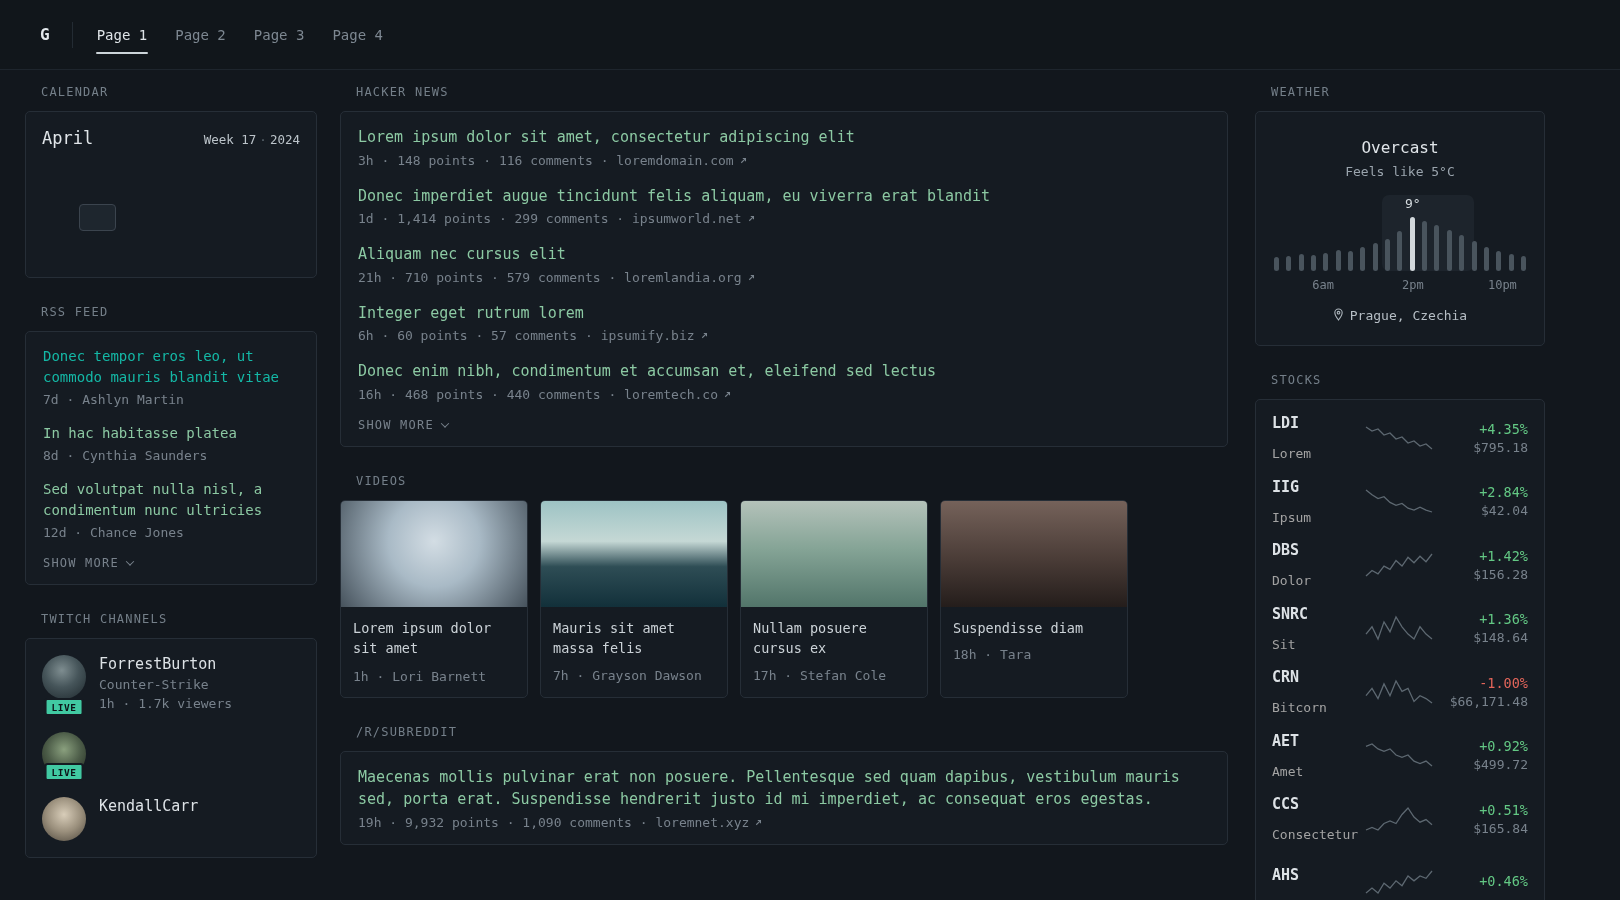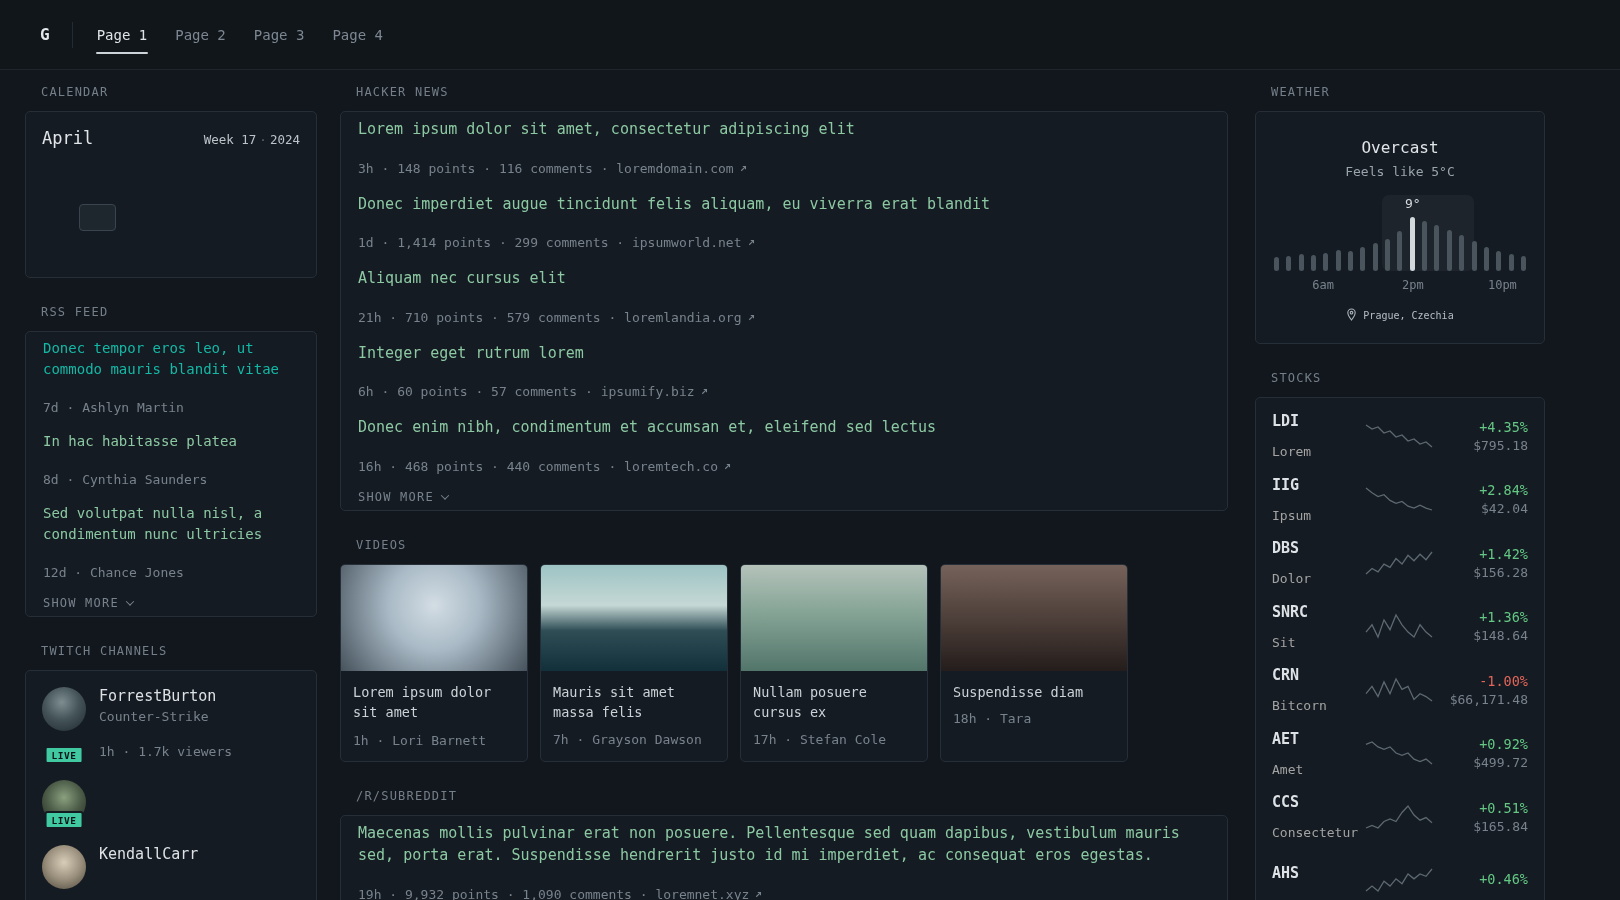--- a/index.html
+++ b/index.html
@@ -23,21 +23,21 @@
   
   .page{display:flex;align-items:flex-start;padding:0 75px 0 25px}
   .col-left{width:292px;margin-right:23px;flex:none}
   .col-mid{width:888px;margin-right:27px;flex:none}
   .col-right{width:290px;flex:none}
   .widget{margin-top:27px}
   .col > .widget:first-child{margin-top:0}
   .sec-title{margin:15px 0 12px 16px;font-size:12px;font-weight:500;
     letter-spacing:1.2px;color:#747f89}
   .card{background:#151b22;border:1px solid #262e37;border-radius:5px}
-  .pad{padding:6px 17px}
+  .pad{padding:14px 17px}
   
   .cal-card{padding:16px}
   .cal-head{display:flex;justify-content:space-between;align-items:baseline}
   .cal-month{font-size:17px;font-weight:500;color:#e0e5e9}
   .cal-week{font-size:12.5px;color:#bcc4ca}
   .cal-sep{color:#5a646d;margin:0 3px}
   .cal-grid{display:grid;grid-template-columns:repeat(7,1fr);text-align:center}
   .cal-weekdays{margin-top:18px;color:#57616b;font-size:10.5px}
   .cal-days{margin-top:8px;row-gap:3px}
   .cal-day{height:27px;line-height:25px;font-size:13px;color:#a7b0b8;
@@ -45,21 +45,21 @@
   .cal-day.sel{background:#1e262e;border-color:#3b444e;color:#dde2e6}
   .cal-day.dim{color:#58626c}
   
   .feed-item{margin-bottom:17px}
   .feed-item:last-child{margin-bottom:0}
   .feed-title{display:block;color:#8cc9a3;font-size:15px;line-height:1.5;
     text-decoration:none;cursor:pointer}
   .rss-item{margin-bottom:16px}
   .rss-title{display:block;color:#8cc9a3;font-size:14px;line-height:1.5;cursor:pointer}
   .rss-title.visited{color:#14b8a6}
-  .item-meta{color:#78828c;font-size:13px;margin-top:20px;display:flex;
+  .item-meta{color:#78828c;font-size:13px;margin-top:4px;display:flex;
     align-items:center;gap:5px}
   .ext path{stroke:currentColor;fill:none;stroke-width:1.2}
   .show-more{display:flex;align-items:center;background:none;border:none;
     color:#78828c;font:inherit;font-size:12px;letter-spacing:1.2px;margin-top:16px;
     padding:0;cursor:pointer}
   .chev{width:6px;height:6px;border-right:1.5px solid currentColor;
     border-bottom:1.5px solid currentColor;transform:rotate(45deg) translate(-1px,-1px);
     margin-left:8px}
   
   .twitch-card{padding:16px}
@@ -87,22 +87,22 @@
   .w-chart{position:relative;height:76px;margin-top:16px}
   .w-highlight{position:absolute;top:0;bottom:0;background:#1d242c;border-radius:7px}
   .w-current{position:absolute;top:1px;transform:translateX(-50%);font-size:13px;
     color:#d6dce0;z-index:2}
   .w-bars{position:absolute;left:2px;right:2px;bottom:0;height:54px;display:flex;
     align-items:flex-end;justify-content:space-between;z-index:1}
   .wbar{width:5px;border-radius:2.5px;background:#49545d}
   .wbar.cur{background:#d2d8dc}
   .w-times{position:relative;height:15px;margin-top:7px}
   .w-times span{position:absolute;top:0;transform:translateX(-50%);font-size:12px;color:#78828c}
-  .w-loc{display:flex;justify-content:center;align-items:flex-end;gap:6px;margin-top:15px;
-    font-size:10px;color:#b6bec5;padding-bottom:4px}
+  .w-loc{display:flex;justify-content:center;align-items:flex-start;gap:6px;margin-top:15px;
+    font-size:13px;color:#b6bec5;padding-bottom:4px}
   .pin path,.pin circle{fill:none;stroke:#aab3ba;stroke-width:1.2}
   
   .stocks-card{padding:6px 16px}
   .stock-row{display:flex;align-items:center;height:63.5px}
   .s-left{width:86px;flex:none}
   .s-sym{font-size:15px;font-weight:bold;color:#dde2e6;cursor:pointer}
   .s-name{font-size:13px;color:#a3a3a3;margin-top:14px}
   .spark{flex:none;width:70px;height:26px;margin:0 6px}
   .spark polyline{fill:none;stroke:#5d6871;stroke-width:1.3}
   .s-right{flex:1;text-align:right}

